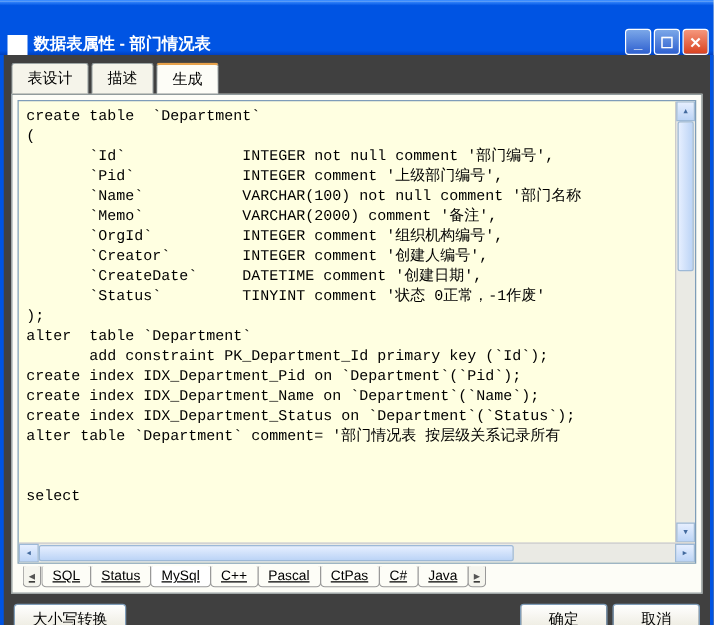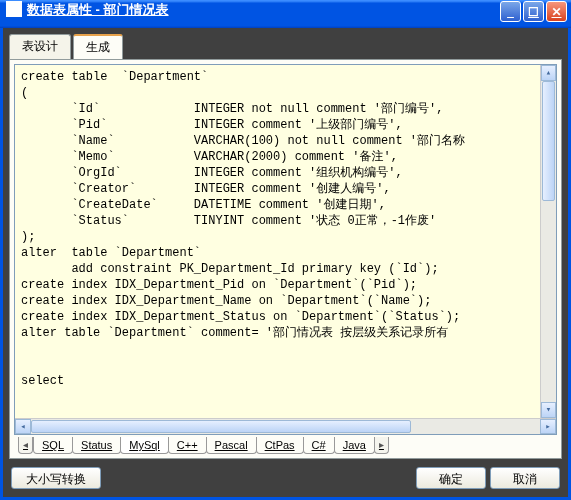--- a/index.html
+++ b/index.html
@@ -5,29 +5,28 @@
 * { box-sizing: border-box; margin: 0; padding: 0; }
 body {
   font-family: "Microsoft YaHei", SimSun, Arial, sans-serif;
   font-size: 12px;
   background: #ece9d8;
   width: 571px;
   height: 500px;
   overflow: hidden;
 }
 .titlebar {
-  height: 28px;
+  height: 44px;
   background: linear-gradient(to bottom, #3b8cff 0%, #0054e3 8%, #0054e3 92%, #0040c0 100%);
   display: flex;
-  align-items: flex-start;
+  align-items: flex-end;
   padding: 0 4px 0 6px;
   color: #fff;
   font-weight: bold;
   border-top: 1px solid #3b8cff;
-  text-decoration: underline;
 }
 .titlebar .icon {
   width: 16px; height: 16px;
   background: #fff;
   margin-right: 5px;
   display: inline-block;
 }
 .titlebar .title { flex: 1; font-size: 13px; }
 .titlebar .winbtns { display: flex; gap: 2px; }
 .winbtn {
@@ -208,20 +207,21 @@
     <div class="winbtn min">_</div>
     <div class="winbtn max">☐</div>
     <div class="winbtn close">✕</div>
   </div>
 </div>
 
 <div class="client">
 
   <div class="top-tabs">
     <div class="top-tab"><span>表设计</span></div>
+    <div class="top-tab"><span>描述</span></div>
     <div class="top-tab active"><span>生成</span></div>
   </div>
 
   <div class="main-border">
     <div class="code-area">
       <div class="code-body">
         <div class="code-content">create table  `Department`
 (
        `Id`             INTEGER not null comment '部门编号',
        `Pid`            INTEGER comment '上级部门编号',

